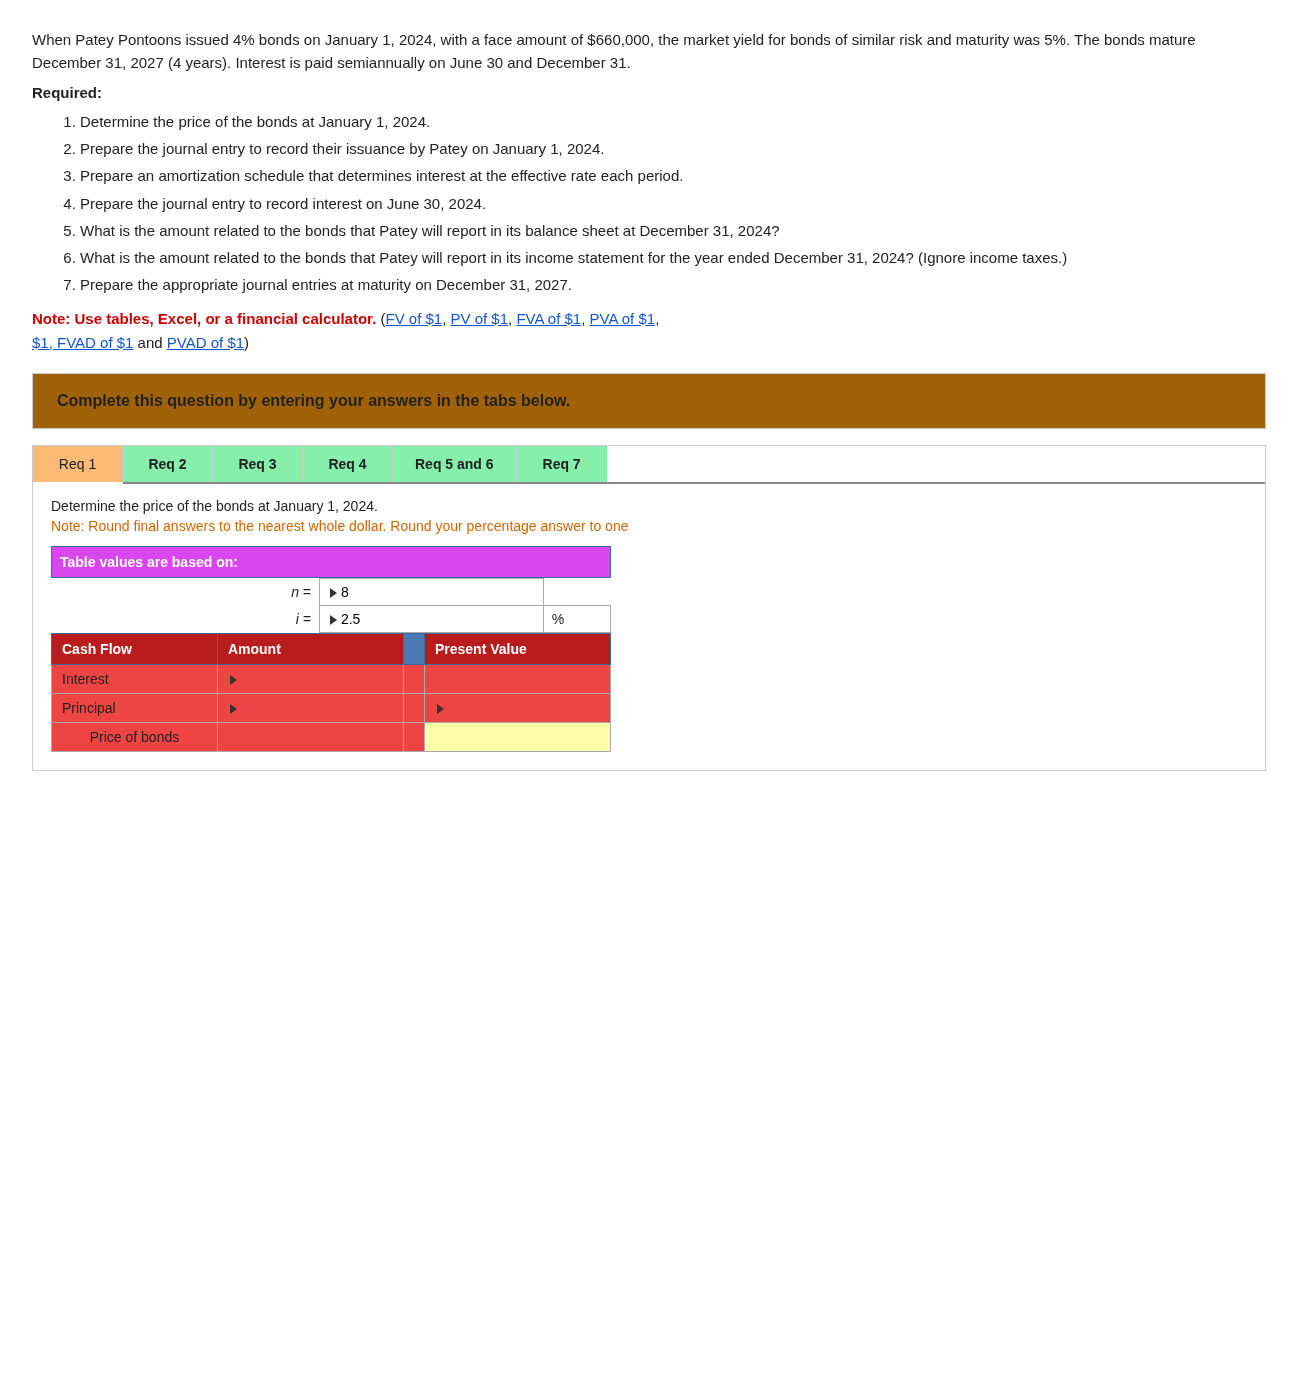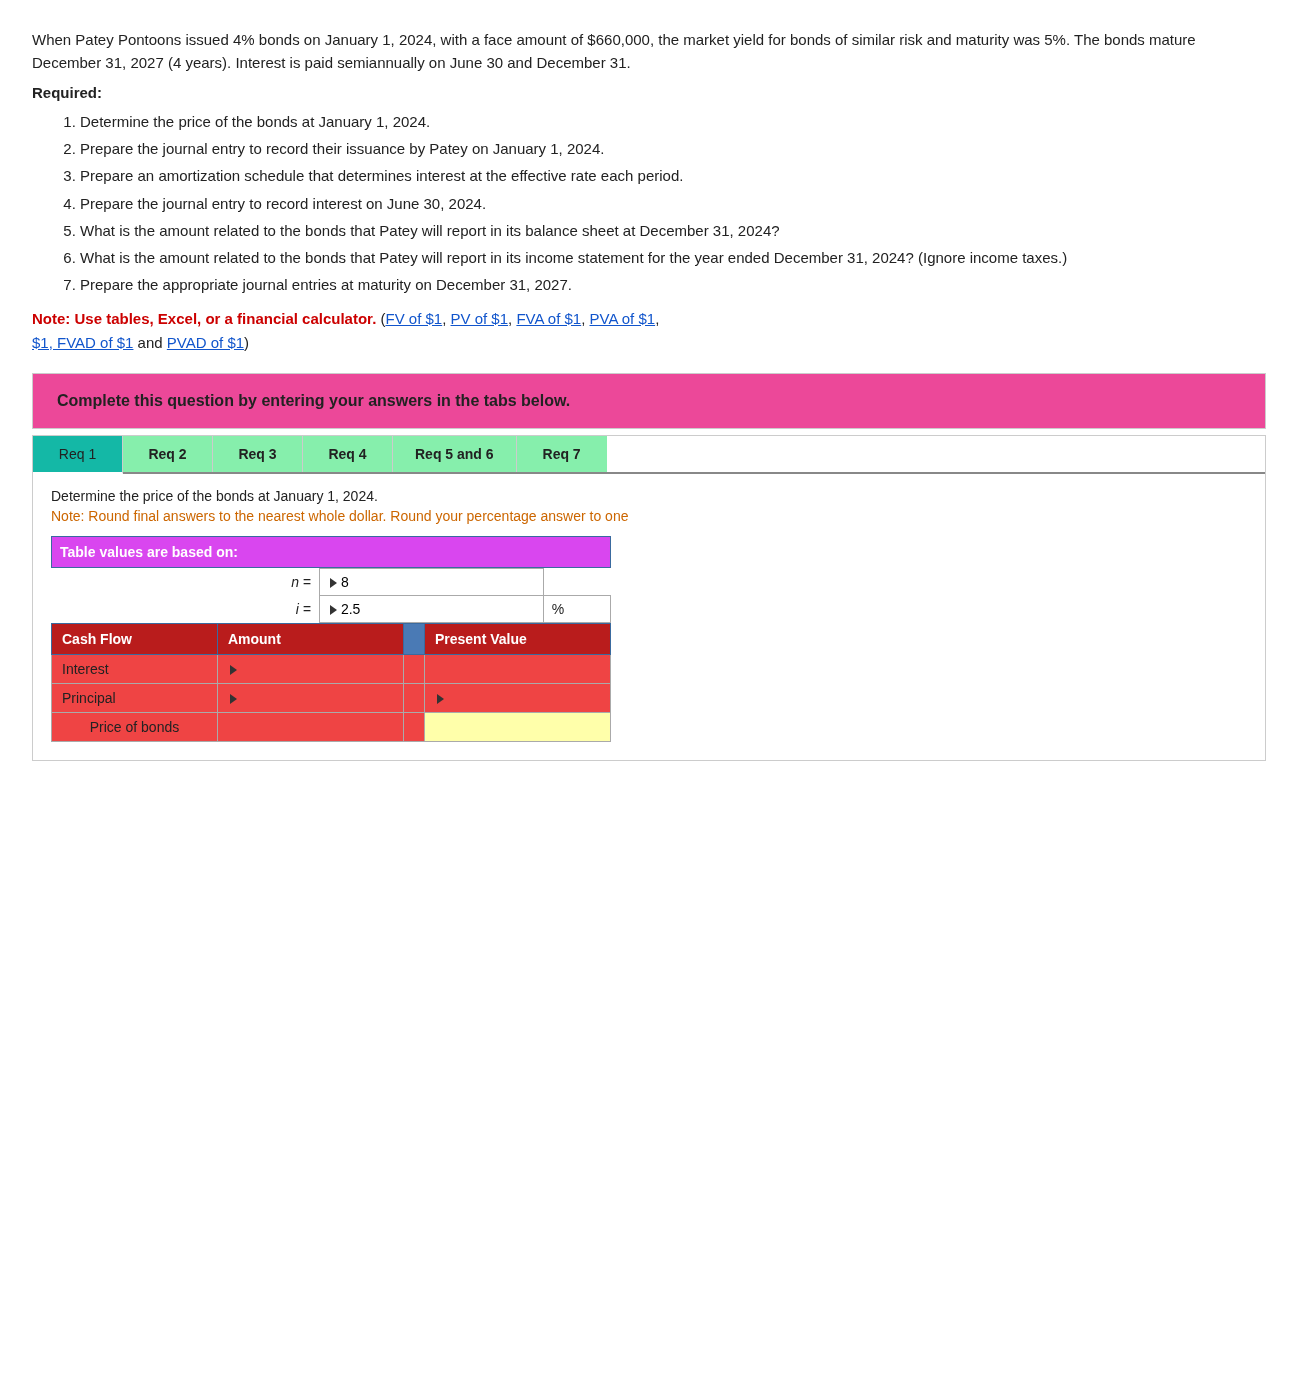--- a/index.html
+++ b/index.html
@@ -37,24 +37,24 @@
       margin-top: 10px;
       margin-bottom: 18px;
       line-height: 1.6;
     }
     .link-blue {
       color: #1155cc;
       text-decoration: underline;
       font-weight: normal;
     }
     .complete-box {
-      background: #ec4899;
+      background: #a16207;
       border: 1px solid #ccc;
       padding: 18px 24px;
-      margin-bottom: 6px;
+      margin-bottom: 16px;
       font-weight: bold;
       font-size: 16px;
     }
     
     .tabs-container {
       border: 1px solid #ccc;
       margin-bottom: 0;
     }
     .tabs-row {
       display: flex;
@@ -69,21 +69,21 @@
       color: #222;
       background: #86efac;
       min-width: 90px;
       text-align: center;
       font-weight: bold;
     }
     .tab.active {
       border-bottom: 2px solid #fff;
       margin-bottom: -2px;
       font-weight: normal;
-      background: #14b8a6;
+      background: #fdba74;
     }
     .tab:last-child {
       border-right: none;
     }
     .tab-content {
       padding: 14px 18px 18px 18px;
       background: #fff;
     }
     .tab-description {
       font-size: 14px;

